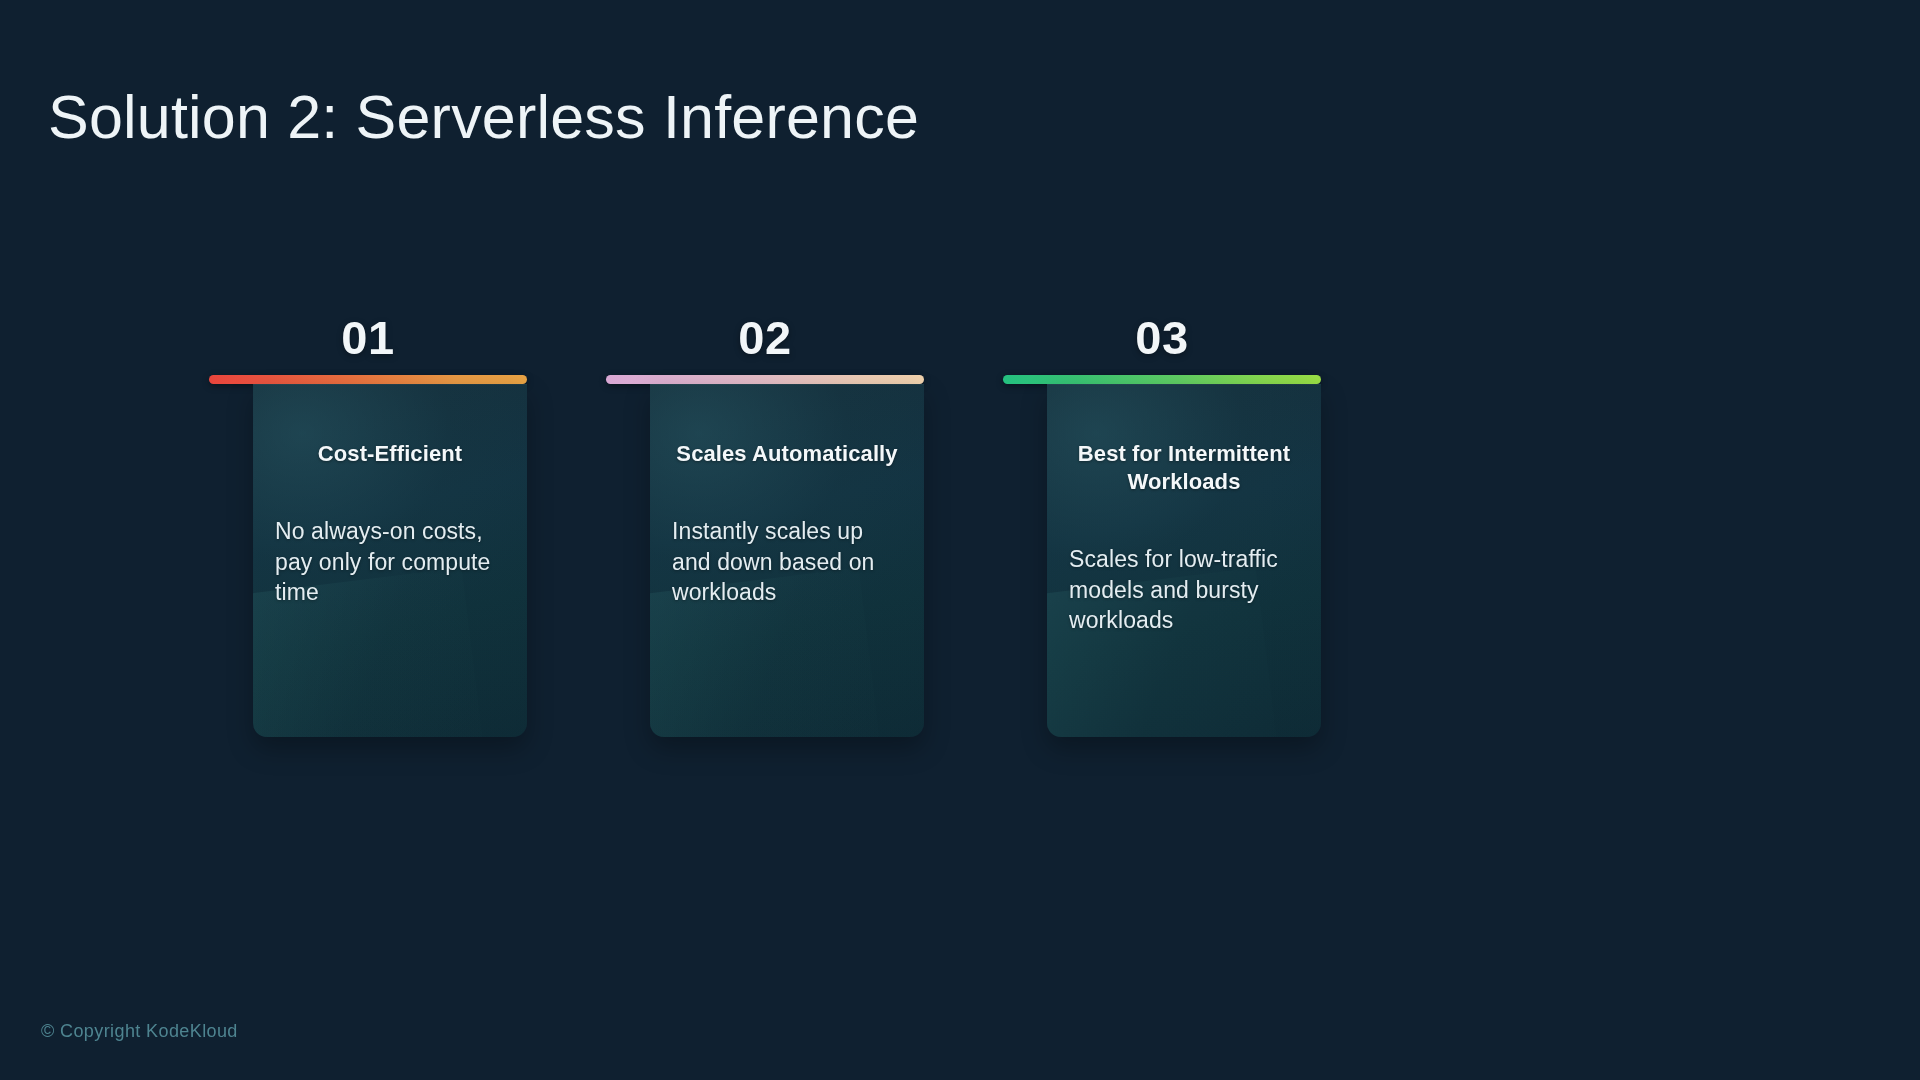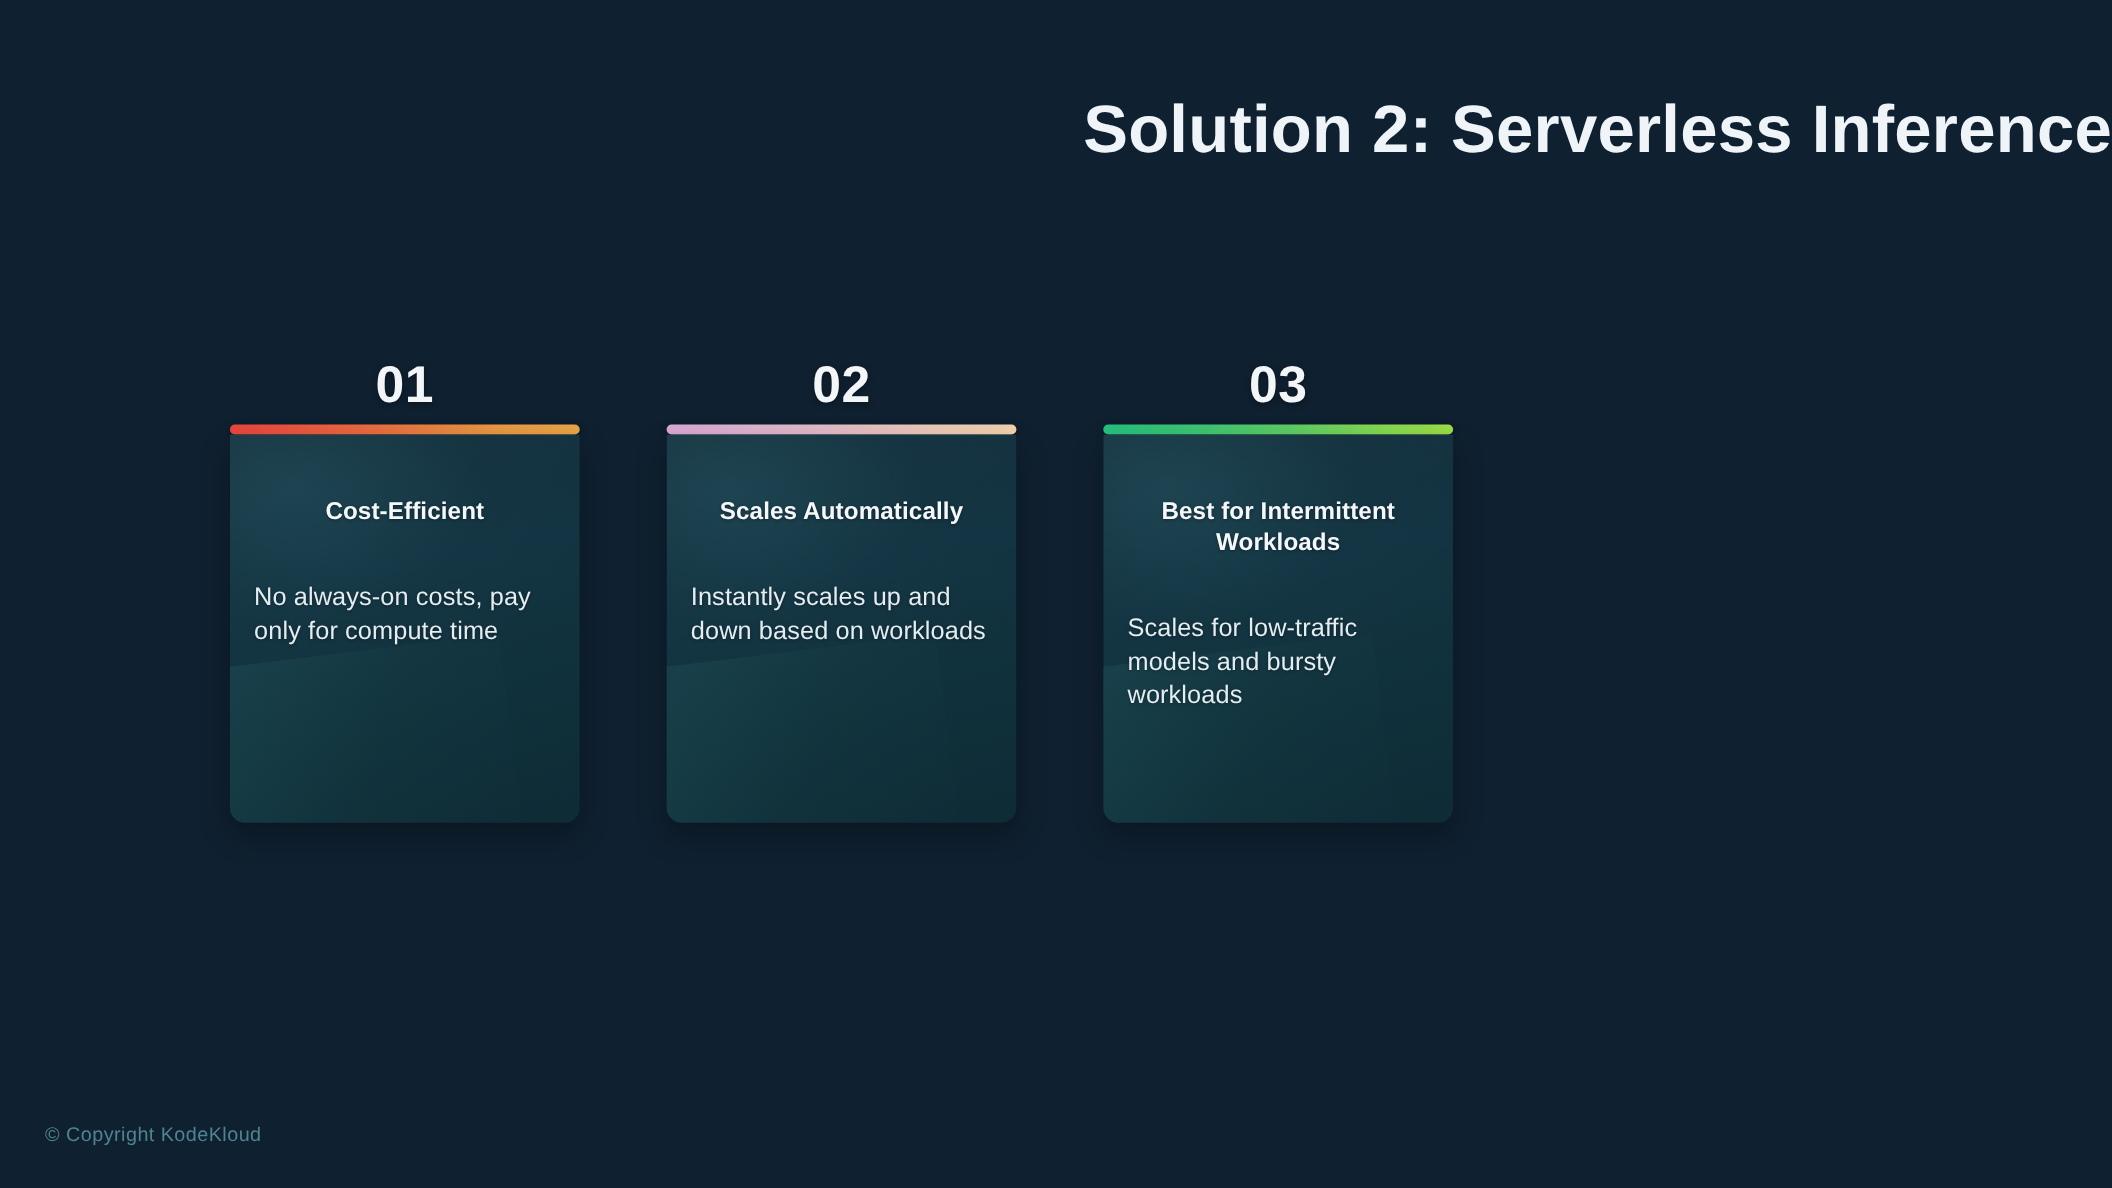--- a/index.html
+++ b/index.html
@@ -21,33 +21,33 @@
     width: 1920px;
     height: 1080px;
   }
 
   
   .slide-title {
     position: absolute;
     top: 82px;
     left: 0;
     width: 1920px;
-    text-align: right;
+    text-align: left;
     font-size: 61px;
-    font-weight: 700;
+    font-weight: 400;
     letter-spacing: 0.2px;
     color: #eef4f7;
     font-family: "Liberation Sans", sans-serif;
     padding-left: 48px;
   }
 
   
   .cards-row {
     position: absolute;
-    top: 325px;
+    top: 314px;
     left: 209px;
     width: 1664px;
     display: flex;
     gap: 79px;
   }
 
   .card-wrap {
     width: 318px;
     display: flex;
     flex-direction: column;
@@ -75,20 +75,21 @@
     position: relative;
     height: 353px;
     border-radius: 0 0 14px 14px;
     overflow: hidden;
     padding: 56px 22px 20px 22px;
     background:
       radial-gradient(130% 85% at 18% 14%, rgba(38,84,96,0.55) 0%, rgba(24,58,68,0.22) 42%, rgba(17,42,52,0.05) 72%),
       linear-gradient(165deg, #16303d 0%, #133443 38%, #10323c 66%, #0e2b36 100%);
     box-shadow: inset 0 1px 0 rgba(255,255,255,0.035),
                 0 12px 26px rgba(0,0,0,0.28);
+    margin-left: 44px;
   }
 
   .card-body::after {
     content: "";
     position: absolute;
     left: -10%;
     bottom: -28%;
     width: 92%;
     height: 72%;
     background: linear-gradient(118deg, rgba(44,102,106,0.30) 0%, rgba(30,74,80,0.12) 52%, rgba(20,52,60,0.0) 100%);

